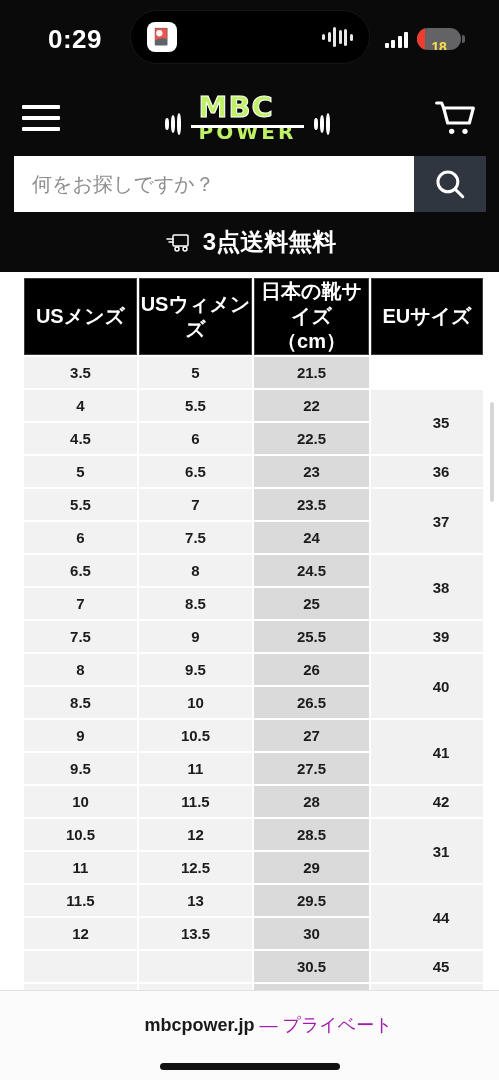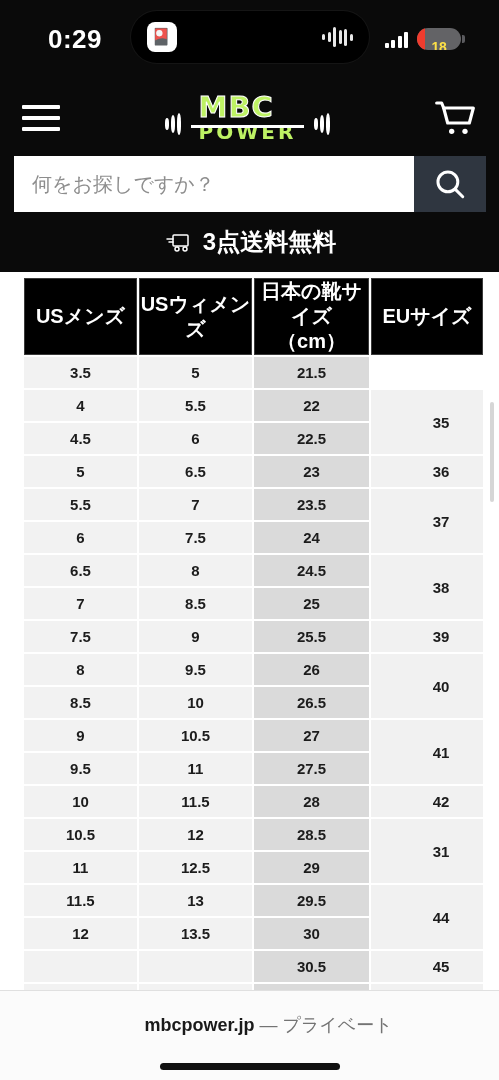--- a/index.html
+++ b/index.html
@@ -162,21 +162,21 @@
 
   
   .footer {
     position: absolute; left: 0; right: 0; bottom: 0; height: 90px;
     background: #fbfbfb; border-top: 1px solid #e0e0e0;
     display: flex; flex-direction: column; align-items: center;
     justify-content: flex-start; padding-top: 22px;
   }
   .footer-text { font-size: 18px; color: #1a1a1a; }
   .footer-text b { font-weight: bold; margin-left: 38px; }
-  .footer-text span { color: #737373; }
+  .footer-text span { color: #a21caf; }
   .home-indicator {
     position: absolute; bottom: 10px; left: 50%; transform: translateX(-50%);
     width: 180px; height: 7px; background: #111; border-radius: 4px;
   }
 </style>
 </head>
 <body>
 
 <div class="phone">
 

